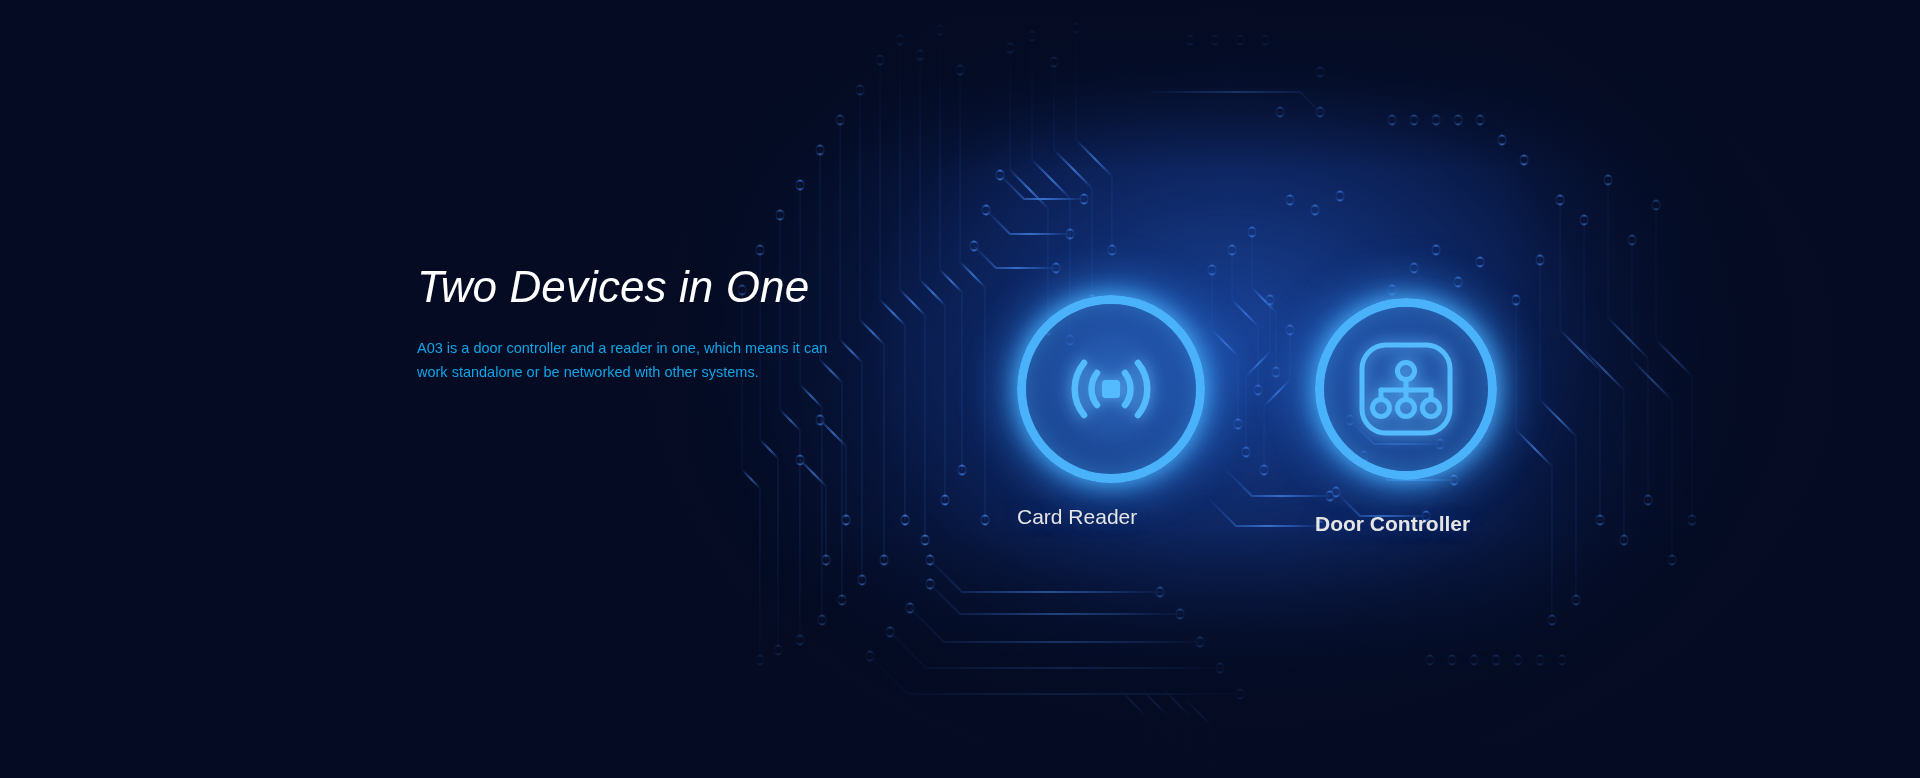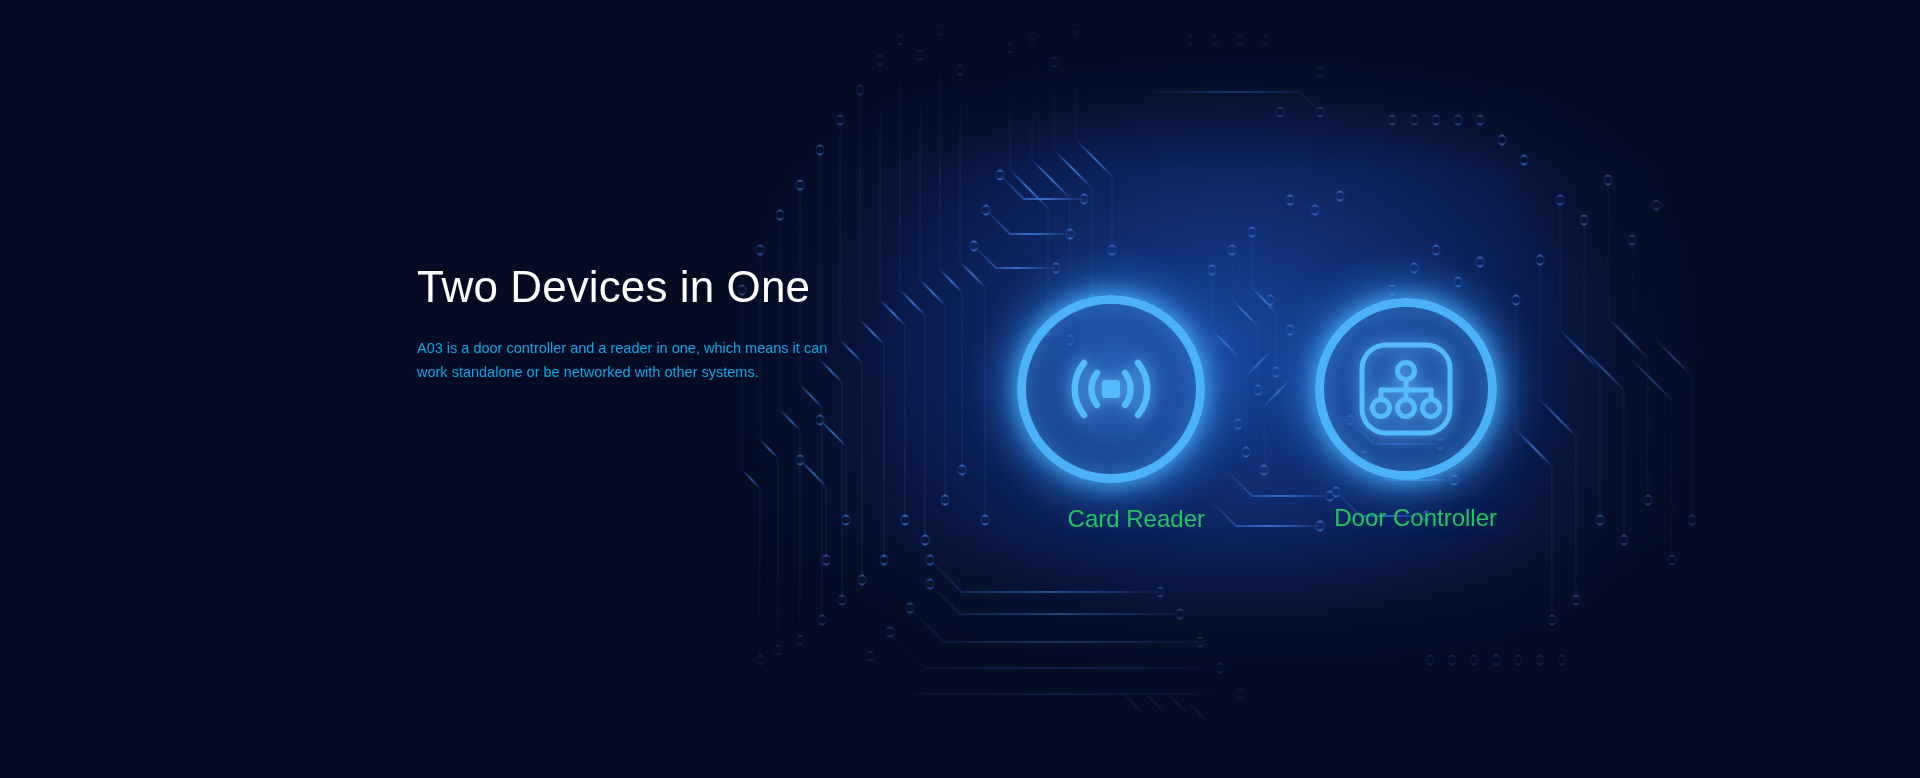--- a/index.html
+++ b/index.html
@@ -65,20 +65,21 @@
     left:417px; top:262px;
     width:430px;
   }
   #headline {
     font-size:44px;
     font-weight:400;
     color:#ffffff;
     letter-spacing:0.1px;
     line-height:1.12;
     white-space:nowrap;
+    font-style:italic;
   }
   #body-copy {
     margin-top:26px;
     font-size:14.5px;
     font-weight:400;
     line-height:1.62;
     color:#0ea5e9;
     width:412px;
   }
 
@@ -118,24 +119,24 @@
     inset:0;
     display:flex;
     align-items:center;
     justify-content:center;
   }
   .icon-holder svg { display:block; filter:drop-shadow(0 0 7px rgba(95,190,255,0.85)); }
 
   .device-label {
     position:absolute;
     width:100%;
-    text-align:right;
-    font-size:24px;
+    text-align:left;
+    font-size:21px;
     font-weight:400;
-    color:#22c55e;
+    color:#e5e5e5;
     white-space:nowrap;
     text-shadow:0 0 14px rgba(20,50,120,0.95);
   }
 
   #device-card-reader     { left:1017px; top:295px; width:188px; }
   #device-door-controller { left:1315px; top:298px; width:182px; }
 </style>
 </head>
 <body>
 
@@ -428,17 +429,17 @@
               <path d="M27 53 L27 62"></path>
               <path d="M52 53 L52 62"></path>
               <path d="M77 53 L77 62"></path>
               <circle cx="27" cy="71" r="8.5"></circle>
               <circle cx="52" cy="71" r="8.5"></circle>
               <circle cx="77" cy="71" r="8.5"></circle>
             </g>
           </svg>
         </div>
       </div>
-      <div class="device-label" style="top:206px;">Door Controller</div>
+      <div class="device-label" style="top:214px;font-weight:bold;">Door Controller</div>
     </div>
   </div>
 
 </div>
 
 </body></html>

